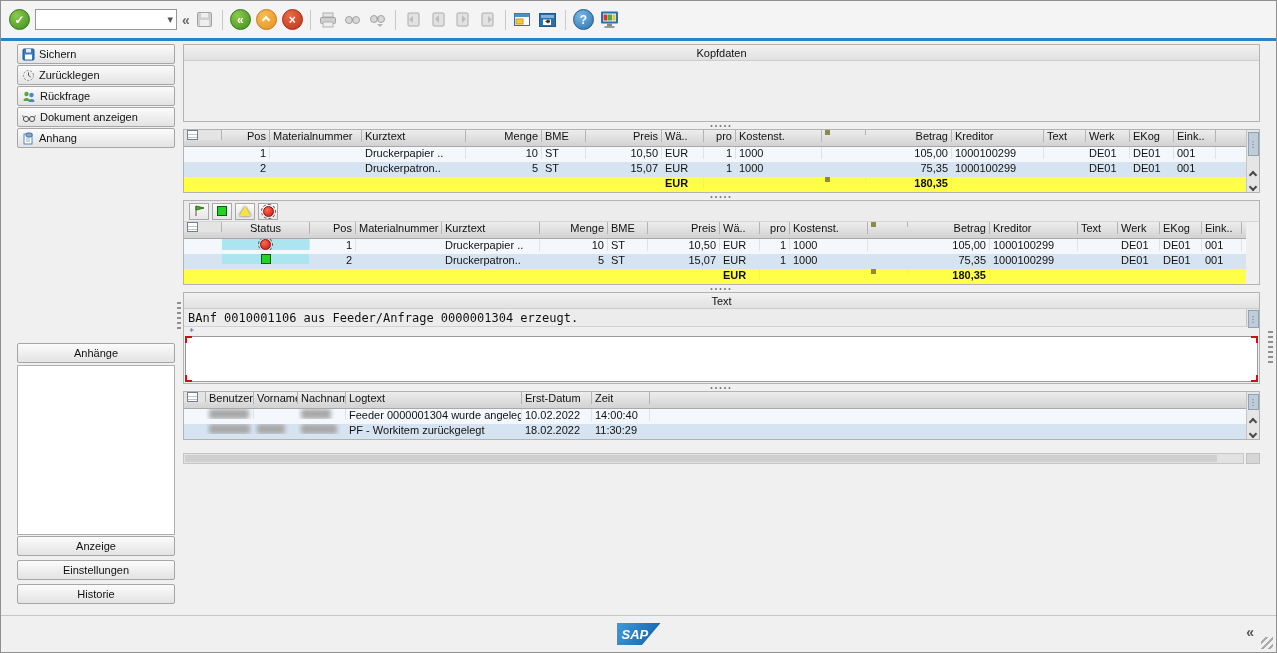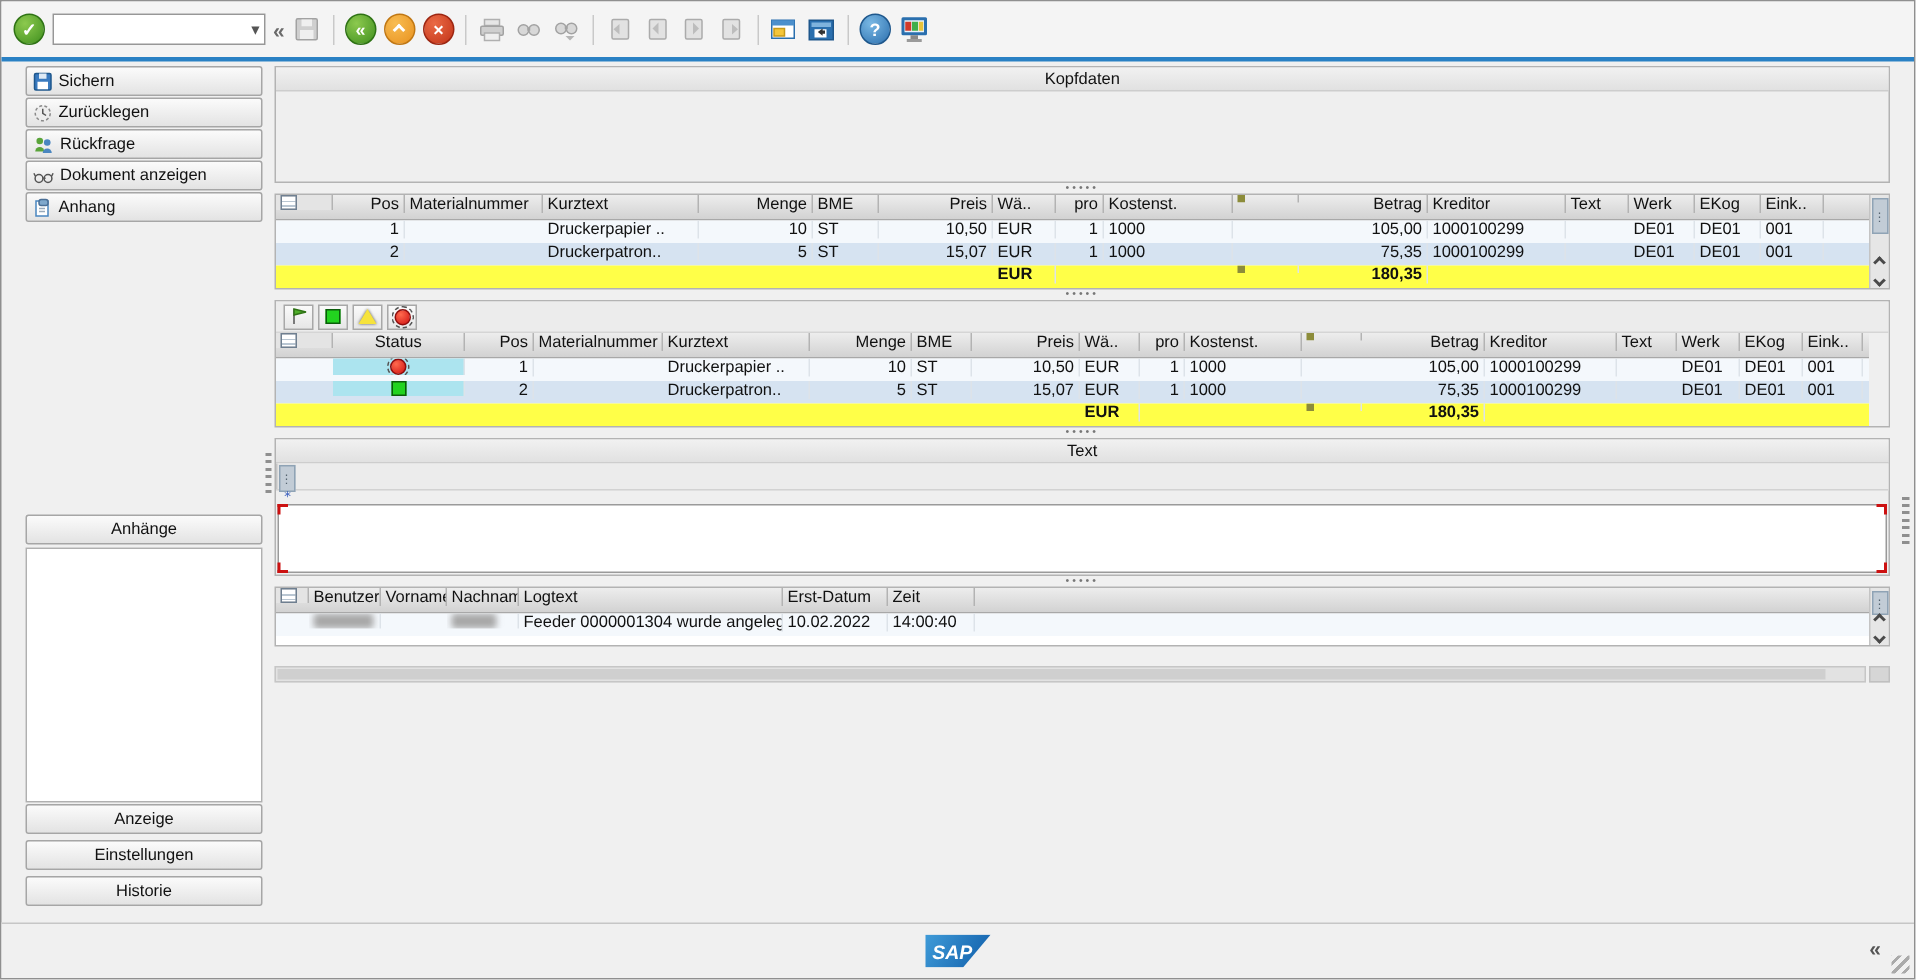--- a/index.html
+++ b/index.html
@@ -563,20 +563,21 @@
         </div>
       </div>
 
       <div class="hgap"></div>
 
       <div class="panel">
         <div class="panel-h">
           <span>Text</span>
         </div>
         <div class="log-line">
+          <span class="mono">BAnf 0010001106 aus Feeder/Anfrage 0000001304 erzeugt.</span>
           <div class="mini-scroll">
             <div class="vthumb" style="height:18px"></div>
           </div>
         </div>
         <div class="star-line">
           <span>*</span>
         </div>
         <div class="editor">
           <div class="corner tl"></div>
           <div class="corner tr"></div>
@@ -609,20 +610,36 @@
                 </div>
               <div class="cell" style="width:44px"></div>
               <div class="cell" style="width:48px">
                   <div class="blur" style="width:30px"></div>
                 </div>
               <div class="cell" style="width:176px">Feeder 0000001304 wurde angelegt.</div>
               <div class="cell" style="width:70px">10.02.2022</div>
               <div class="cell" style="width:58px">14:00:40</div>
               <div class="cell fill"></div>
             </div>
+            <div class="trow r-alt">
+              <div class="cell selc" style="width:22px"></div>
+              <div class="cell" style="width:48px">
+                  <div class="blur" style="width:44px"></div>
+                </div>
+              <div class="cell" style="width:44px">
+                  <div class="blur" style="width:28px"></div>
+                </div>
+              <div class="cell" style="width:48px">
+                  <div class="blur" style="width:36px"></div>
+                </div>
+              <div class="cell" style="width:176px">PF - Workitem zurückgelegt</div>
+              <div class="cell" style="width:70px">18.02.2022</div>
+              <div class="cell" style="width:58px">11:30:29</div>
+              <div class="cell fill"></div>
+            </div>
           </div>
           <div class="vscroll">
             <div class="vthumb" style="height:16px"></div>
             <div class="vs-sp"></div>
             <span class="chev up"></span>
             <span class="chev down" style="margin-top:6px"></span>
           </div>
         </div>
       </div>
 

